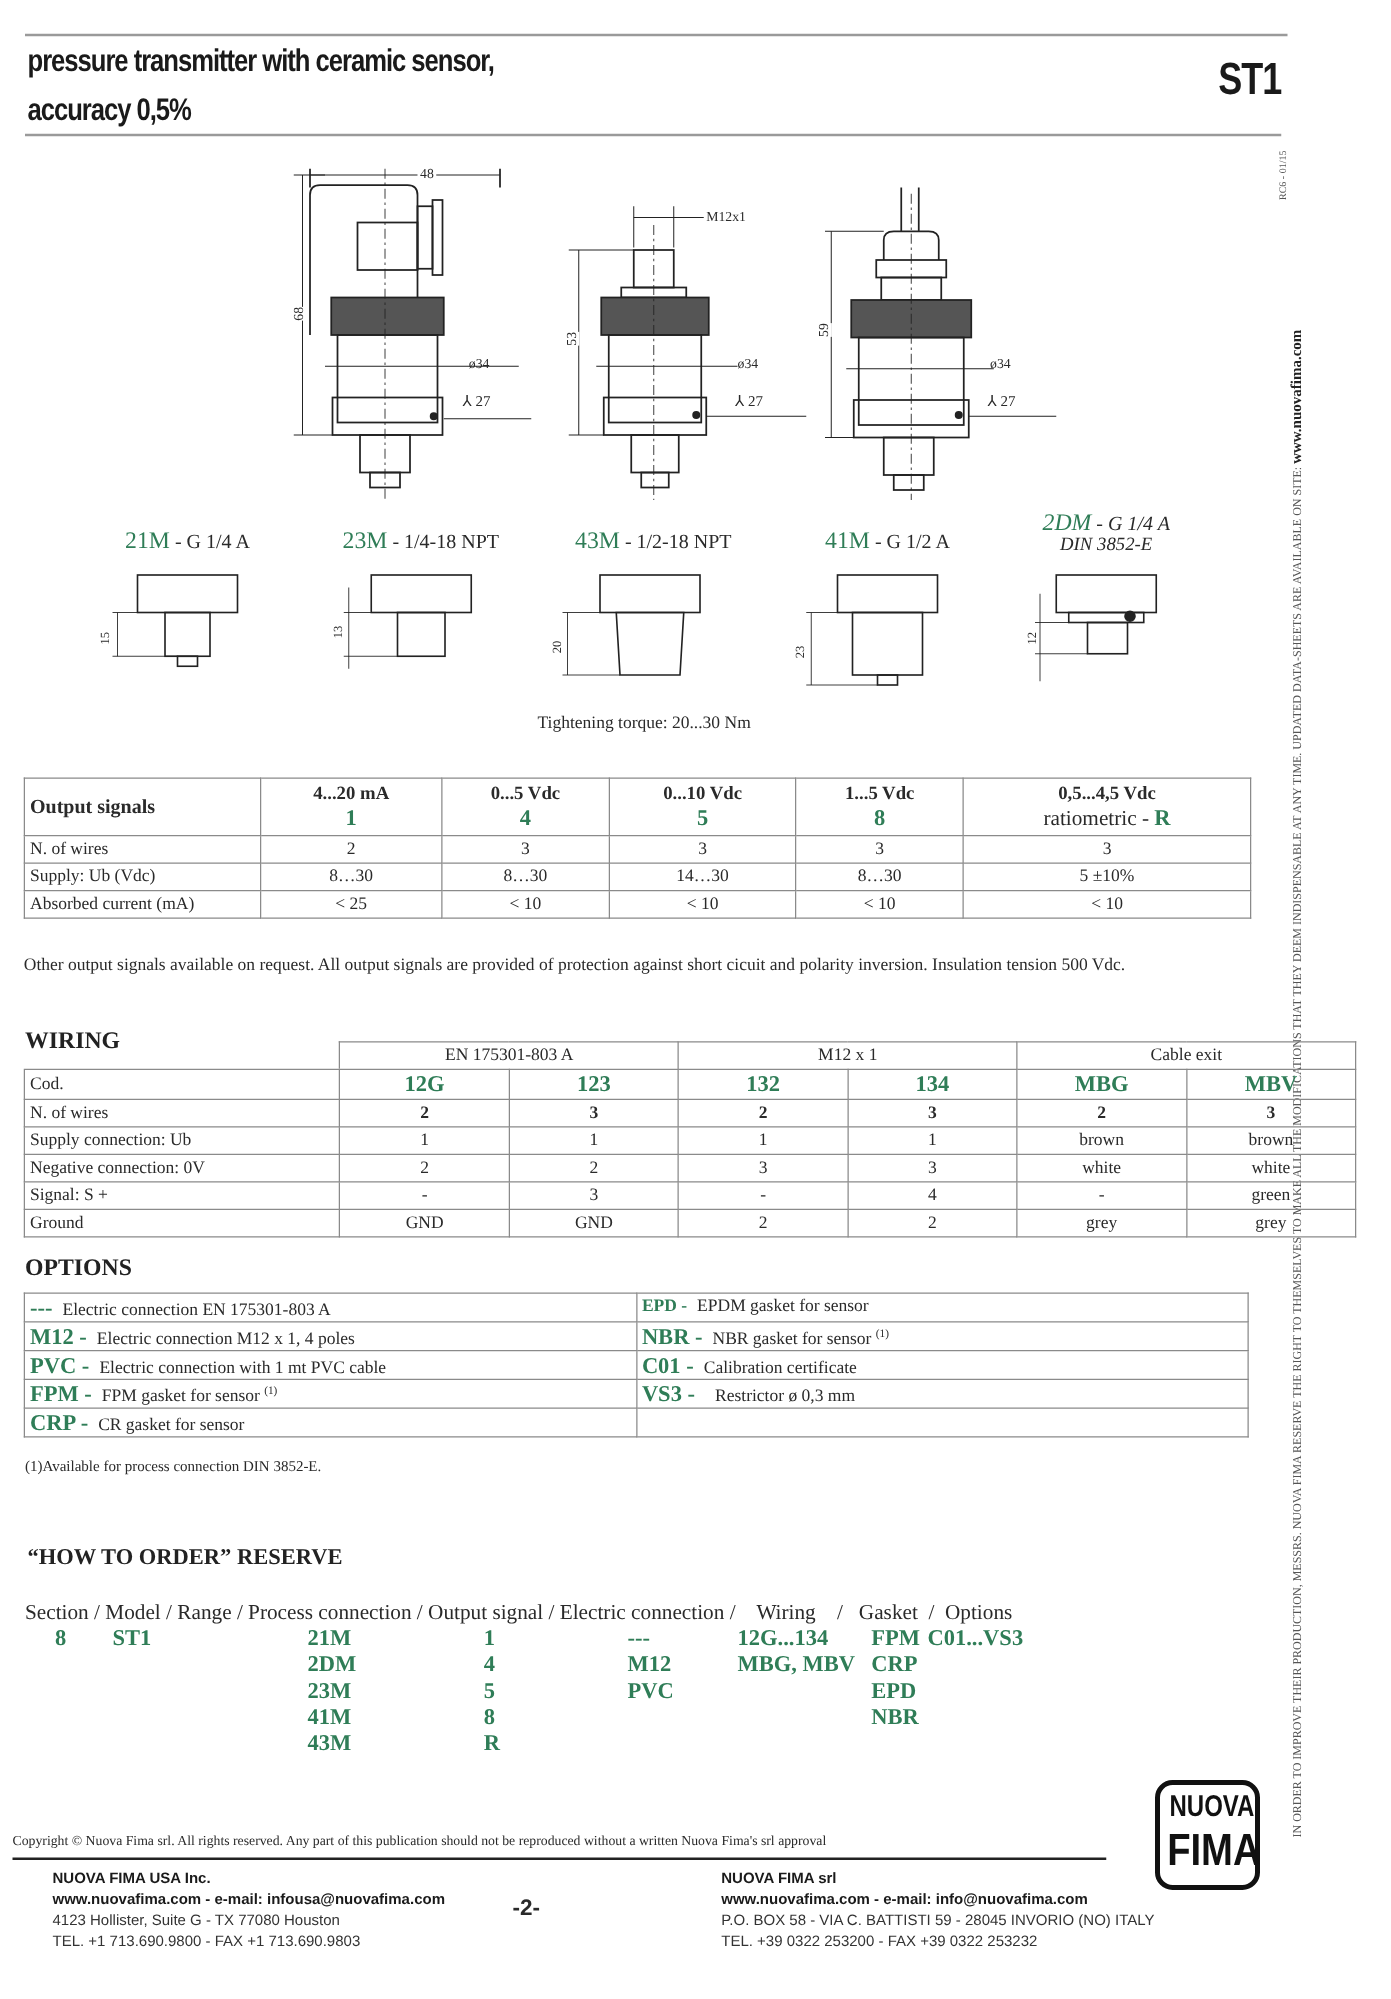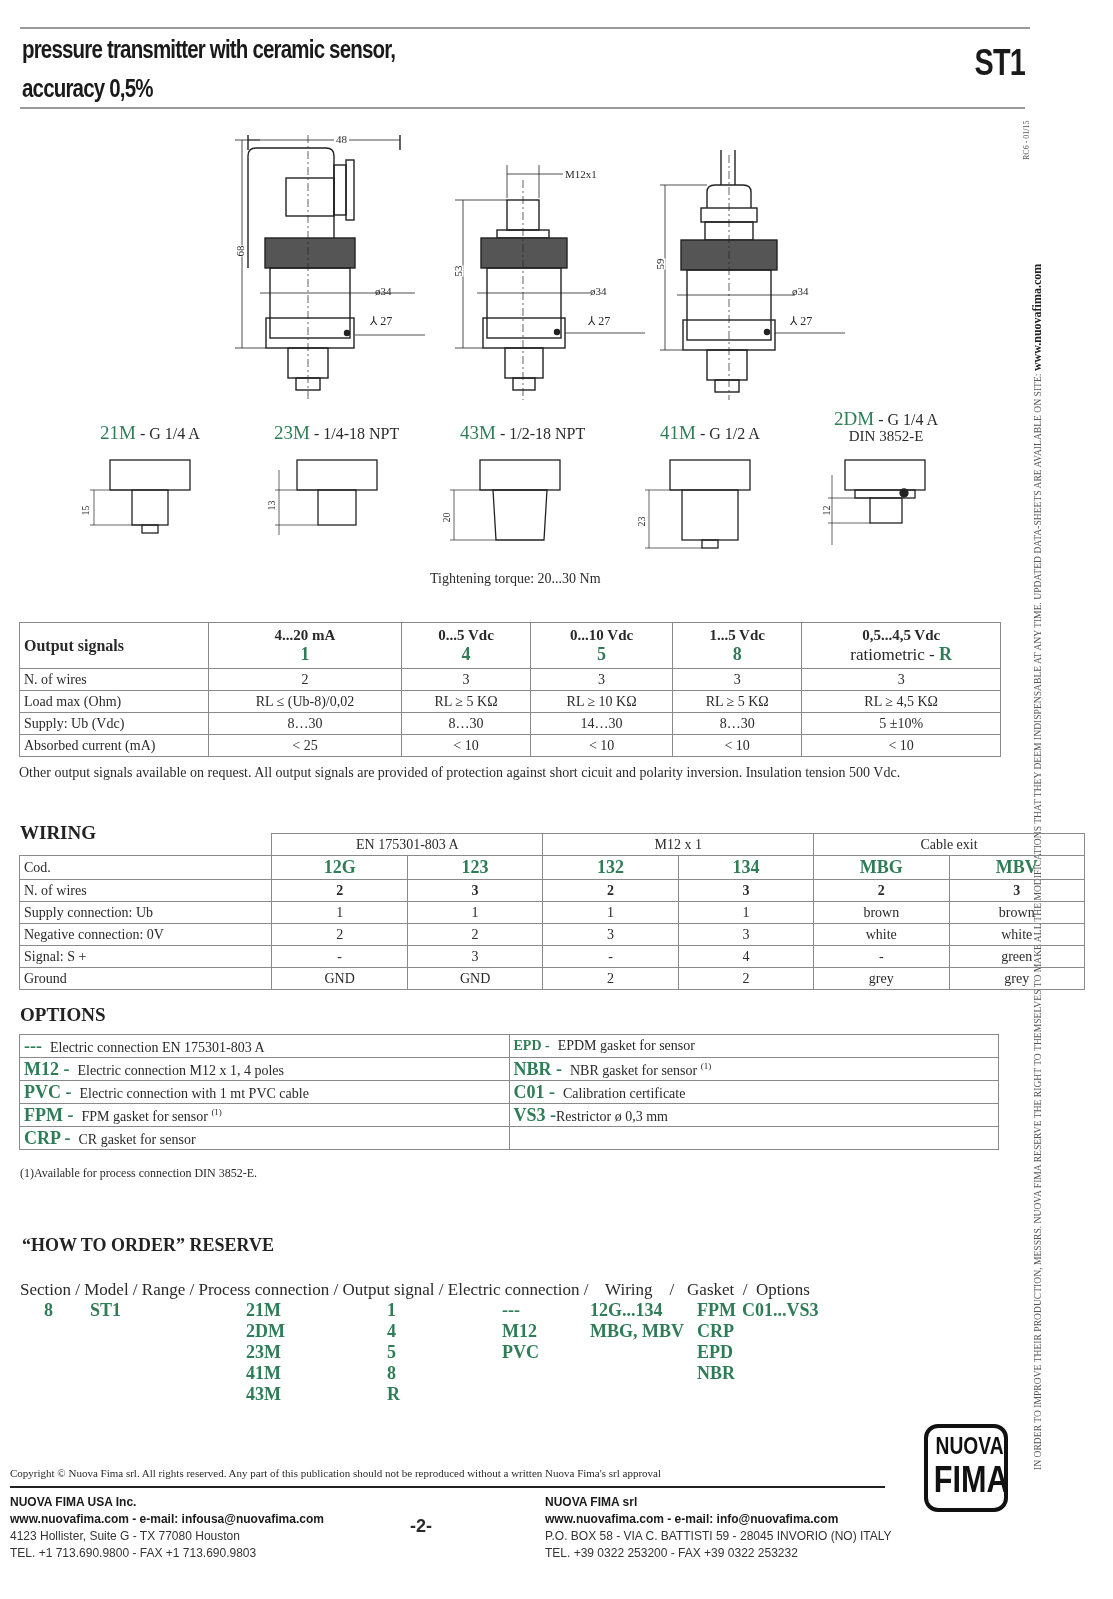--- a/index.html
+++ b/index.html
@@ -13,21 +13,21 @@
   table{border-collapse:collapse;}
   td,th{border:1px solid #8a8a8a;font-weight:normal;padding:0 4px;}
   .tbl{position:absolute;font-size:14px;}
   .c{text-align:center;}
   .code-lbl{font-weight:bold;font-size:18px;}
   .sect{position:absolute;font-size:19px;font-weight:bold;color:#222;}
   .conn-lbl{position:absolute;font-size:16px;white-space:nowrap;}
   .conn-lbl .k{font-size:19px;}
   .ord{position:absolute;font-size:17px;white-space:nowrap;}
   .ordv{position:absolute;font-size:18px;font-weight:bold;color:#2f7d57;white-space:nowrap;}
-  .foot{position:absolute;font-family:"Liberation Sans",sans-serif;font-size:12px;color:#333;white-space:nowrap;}
+  .foot{position:absolute;font-family:"Liberation Sans",sans-serif;font-size:12px;color:#333;white-space:nowrap;margin-left:32px;}
   .foot b{color:#1a1a1a;}
   svg{position:absolute;overflow:visible;}
 </style>
 </head>
 <body>
 
 <div class="hr" style="left:20px;top:27px;width:1010px;"></div>
 <div class="abs title" style="left:22px;top:35px;white-space:nowrap;">pressure transmitter with ceramic sensor,</div>
 <div class="abs title" style="left:22px;top:74px;white-space:nowrap;">accuracy 0,5%</div>
 <div class="abs code" style="right:88px;top:42px;">ST1</div>
@@ -113,21 +113,21 @@
   </g>
 </svg>
 <div class="abs" style="left:654px;top:258px;font-size:11px;transform:rotate(-90deg);background:#fff;">59</div>
 <div class="abs" style="left:792px;top:285px;font-size:11px;">ø34</div>
 <div class="abs" style="left:790px;top:314px;font-size:12px;">⅄ <span>27</span></div>
 
 <div class="conn-lbl" style="left:100px;top:422px;"><span class="k g">21M</span> - <span>G 1/4 A</span></div>
 <div class="conn-lbl" style="left:274px;top:422px;"><span class="k g">23M</span> - <span>1/4-18 NPT</span></div>
 <div class="conn-lbl" style="left:460px;top:422px;"><span class="k g">43M</span> - <span>1/2-18 NPT</span></div>
 <div class="conn-lbl" style="left:660px;top:422px;"><span class="k g">41M</span> - <span>G 1/2 A</span></div>
-<div class="conn-lbl" style="left:834px;top:411px;text-align:center;line-height:16px;"><span class="k g">2DM</span> - <span>G 1/4 A</span><br><span style="font-size:15px;">DIN 3852-E</span></div>
+<div class="conn-lbl" style="left:834px;top:411px;text-align:center;line-height:16px;font-style:italic;"><span class="k g">2DM</span> - <span>G 1/4 A</span><br><span style="font-size:15px;">DIN 3852-E</span></div>
 
 <svg style="left:80px;top:455px;" width="880" height="100" viewBox="0 0 880 100">
   <g stroke="#222" fill="none" stroke-width="1.3">
     <rect x="30" y="5" width="80" height="30"></rect>
       <rect x="52" y="35" width="36" height="35"></rect>
       <rect x="62" y="70" width="16" height="8"></rect>
     <rect x="217" y="5" width="80" height="30"></rect>
       <rect x="238" y="35" width="38" height="35"></rect>
     <rect x="400" y="5" width="80" height="30"></rect>
       <path d="M413 35 L467 35 L464 85 L416 85 Z"></path>
@@ -176,28 +176,20 @@
     <tbody id="out-rows">
       <tr style="height: 22px;">
         <td>N. of wires</td>
         <td class="c">2</td>
         <td class="c">3</td>
         <td class="c">3</td>
         <td class="c">3</td>
         <td class="c">3</td>
       </tr>
       <tr style="height: 22px;">
-        <td>Load max (Ohm)</td>
-        <td class="c">RL ≤ (Ub-8)/0,02</td>
-        <td class="c">RL ≥ 5 KΩ</td>
-        <td class="c">RL ≥ 10 KΩ</td>
-        <td class="c">RL ≥ 5 KΩ</td>
-        <td class="c">RL ≥ 4,5 KΩ</td>
-      </tr>
-      <tr style="height: 22px;">
         <td>Supply: Ub (Vdc)</td>
         <td class="c">8…30</td>
         <td class="c">8…30</td>
         <td class="c">14…30</td>
         <td class="c">8…30</td>
         <td class="c">5 ±10%</td>
       </tr>
       <tr style="height: 22px;">
         <td>Absorbed current (mA)</td>
         <td class="c">&lt; 25</td>
@@ -288,21 +280,21 @@
       <tr>
         <td style="width: 50%; height: 22px;"><b class="g" style="font-size: 18px; margin-right: 8px; text-align: right;">M12 -</b><span>Electric connection M12 x 1, 4 poles</span></td>
         <td style="width: 50%; height: 22px;"><b class="g" style="font-size: 18px; margin-right: 8px;">NBR -</b><span>NBR gasket for sensor</span> <sup style="font-size: 9px;">(1)</sup></td>
       </tr>
       <tr>
         <td style="width: 50%; height: 22px;"><b class="g" style="font-size: 18px; margin-right: 8px;">PVC -</b><span>Electric connection with 1 mt PVC cable</span></td>
         <td style="width: 50%; height: 22px;"><b class="g" style="font-size: 18px; margin-right: 8px;">C01 -</b><span>Calibration certificate</span></td>
       </tr>
       <tr>
         <td style="width: 50%; height: 22px;"><b class="g" style="font-size: 18px; margin-right: 8px;">FPM -</b><span>FPM gasket for sensor</span> <sup style="font-size: 9px;">(1)</sup></td>
-        <td style="width: 50%; height: 22px;"><b class="g" style="font-size: 18px; margin-right: 0; text-align: right;">VS3 -</b><span>Restrictor ø 0,3 mm</span></td>
+        <td style="width: 50%; height: 22px;"><b class="g" style="font-size: 18px; margin-right: 16px; text-align: right;">VS3 -</b><span>Restrictor ø 0,3 mm</span></td>
       </tr>
       <tr>
         <td style="width: 50%; height: 22px;"><b class="g" style="font-size: 18px; margin-right: 8px;">CRP -</b><span>CR gasket for sensor</span></td>
         <td style="width: 50%; height: 22px;"></td>
       </tr>
     </tbody>
 </table>
 <div class="abs" style="left:20px;top:1166px;font-size:12px;">(1)Available for process connection DIN 3852-E.</div>
 
 <div class="sect" style="left:22px;top:1235px;font-size:18px;">“HOW TO ORDER” RESERVE</div>

